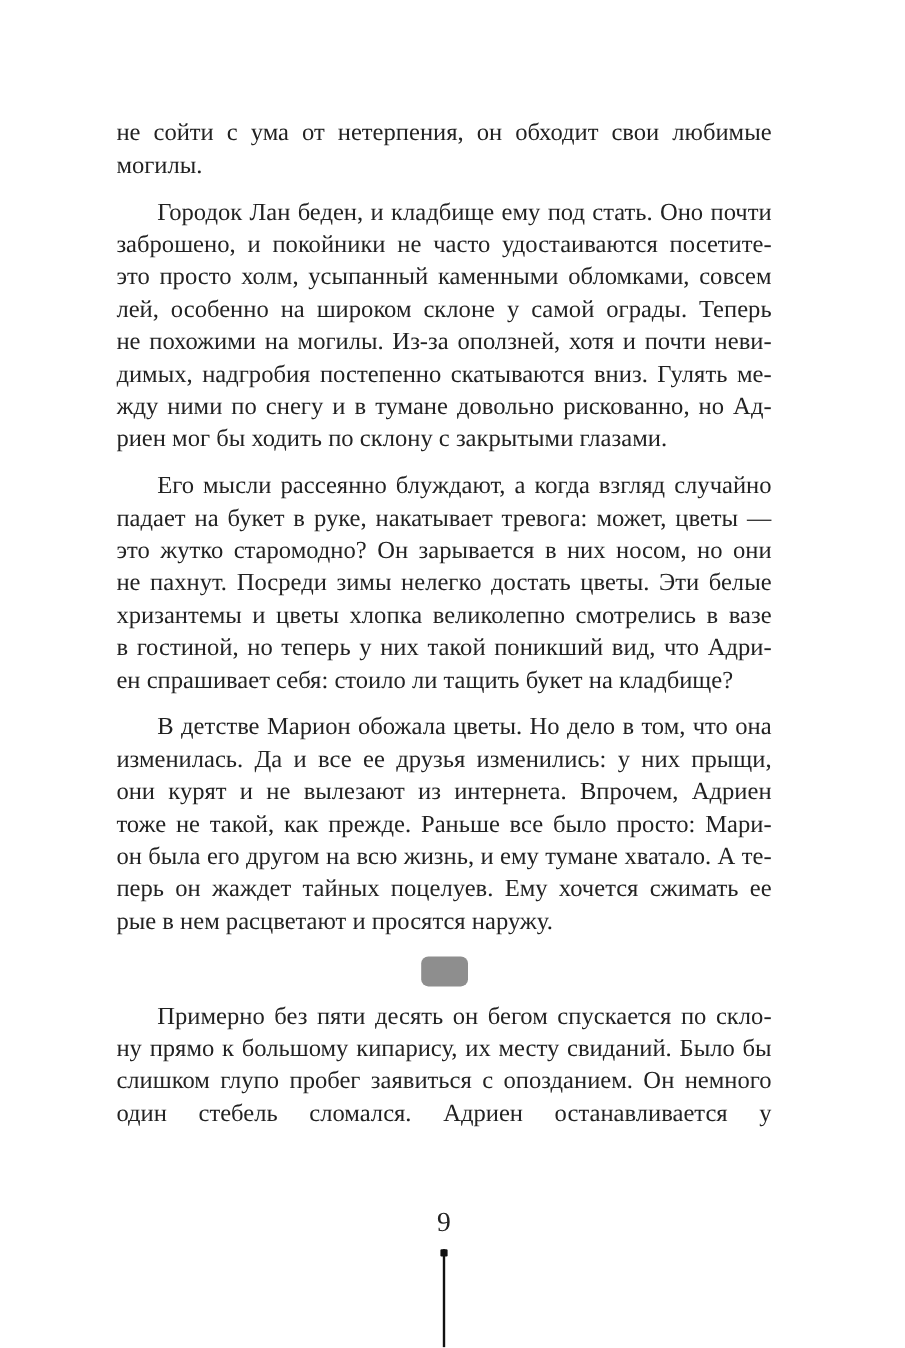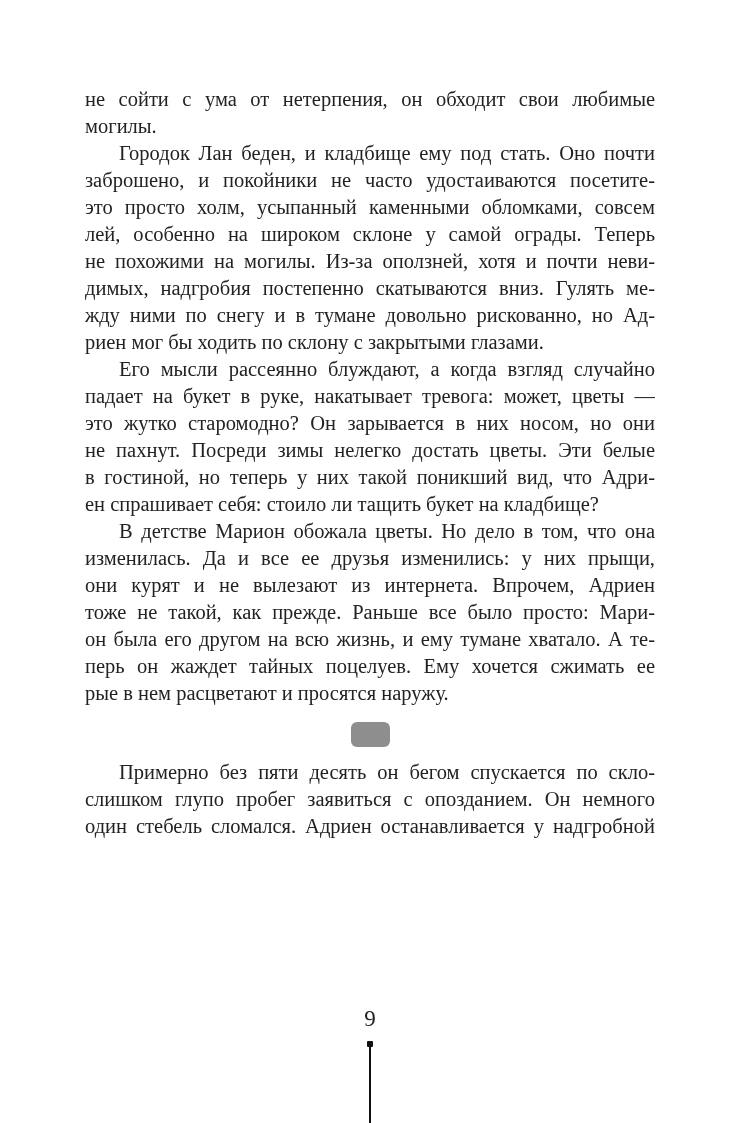--- a/index.html
+++ b/index.html
@@ -17,21 +17,21 @@
     color: #222222;
   }
   .text-block {
     position: absolute;
     left: 85px;
     top: 86px;
     width: 570px;
     font-size: 20.5px;
     line-height: 27px;
   }
-  .para { margin: 0; }
+  .para { margin: 12px; }
   .line {
     height: 27px;
     overflow: hidden;
     text-align: justify;
     text-align-last: justify;
     white-space: normal;
   }
   .line.last { text-align-last: left; font-family: Liberation Serif, serif; }
   .line.indent { padding-left: 34px; }
   .divider {
@@ -86,37 +86,39 @@
           <div class="line">не похожими на могилы. Из-за оползней, хотя и почти неви-</div>
           <div class="line">димых, надгробия постепенно скатываются вниз. Гулять ме-</div>
           <div class="line">жду ними по снегу и в тумане довольно рискованно, но Ад-</div>
           <div class="line last">риен мог бы ходить по склону с закрытыми глазами.</div>
         </div>
         <div class="para">
           <div class="line indent">Его мысли рассеянно блуждают, а когда взгляд случайно</div>
           <div class="line">падает на букет в руке, накатывает тревога: может, цветы —</div>
           <div class="line">это жутко старомодно? Он зарывается в них носом, но они</div>
           <div class="line">не пахнут. Посреди зимы нелегко достать цветы. Эти белые</div>
+          <div class="line">хризантемы и цветы хлопка великолепно смотрелись в вазе</div>
           <div class="line">в гостиной, но теперь у них такой поникший вид, что Адри-</div>
           <div class="line last">ен спрашивает себя: стоило ли тащить букет на кладбище?</div>
         </div>
         <div class="para">
           <div class="line indent">В детстве Марион обожала цветы. Но дело в том, что она</div>
           <div class="line">изменилась. Да и все ее друзья изменились: у них прыщи,</div>
           <div class="line">они курят и не вылезают из интернета. Впрочем, Адриен</div>
           <div class="line">тоже не такой, как прежде. Раньше все было просто: Мари-</div>
           <div class="line">он была его другом на всю жизнь, и ему тумане хватало. А те-</div>
           <div class="line">перь он жаждет тайных поцелуев. Ему хочется сжимать ее</div>
           <div class="line last">рые в нем расцветают и просятся наружу.</div>
         </div>
       </div>
     <div class="divider" style="background: rgb(142, 142, 142);"></div>
     <div id="section-1">
         <div class="para">
           <div class="line indent">Примерно без пяти десять он бегом спускается по скло-</div>
+          <div class="line">ну прямо к большому кипарису, их месту свиданий. Было бы</div>
           <div class="line">слишком глупо пробег заявиться с опозданием. Он немного</div>
           <div class="line">один стебель сломался. Адриен останавливается у надгробной</div>
         </div>
       </div>
   </div>
   <div class="page-number">9</div>
   <div class="footer-line">
     <div class="dot"></div>
   </div>
 </div>

